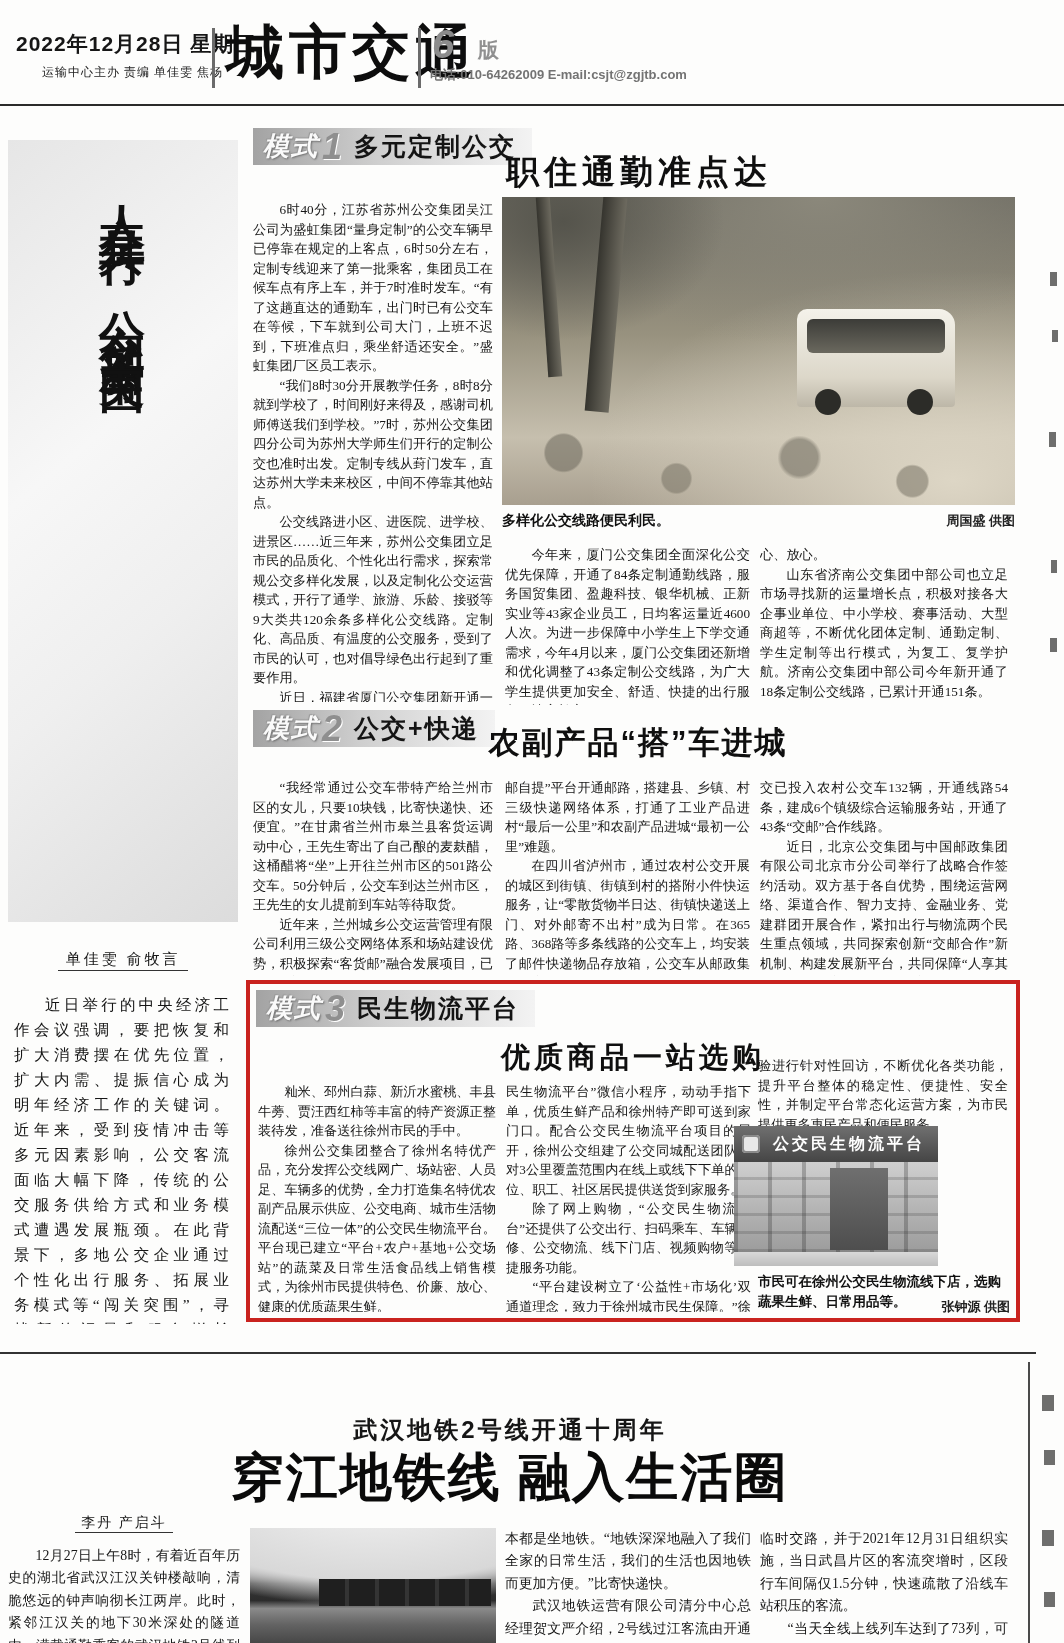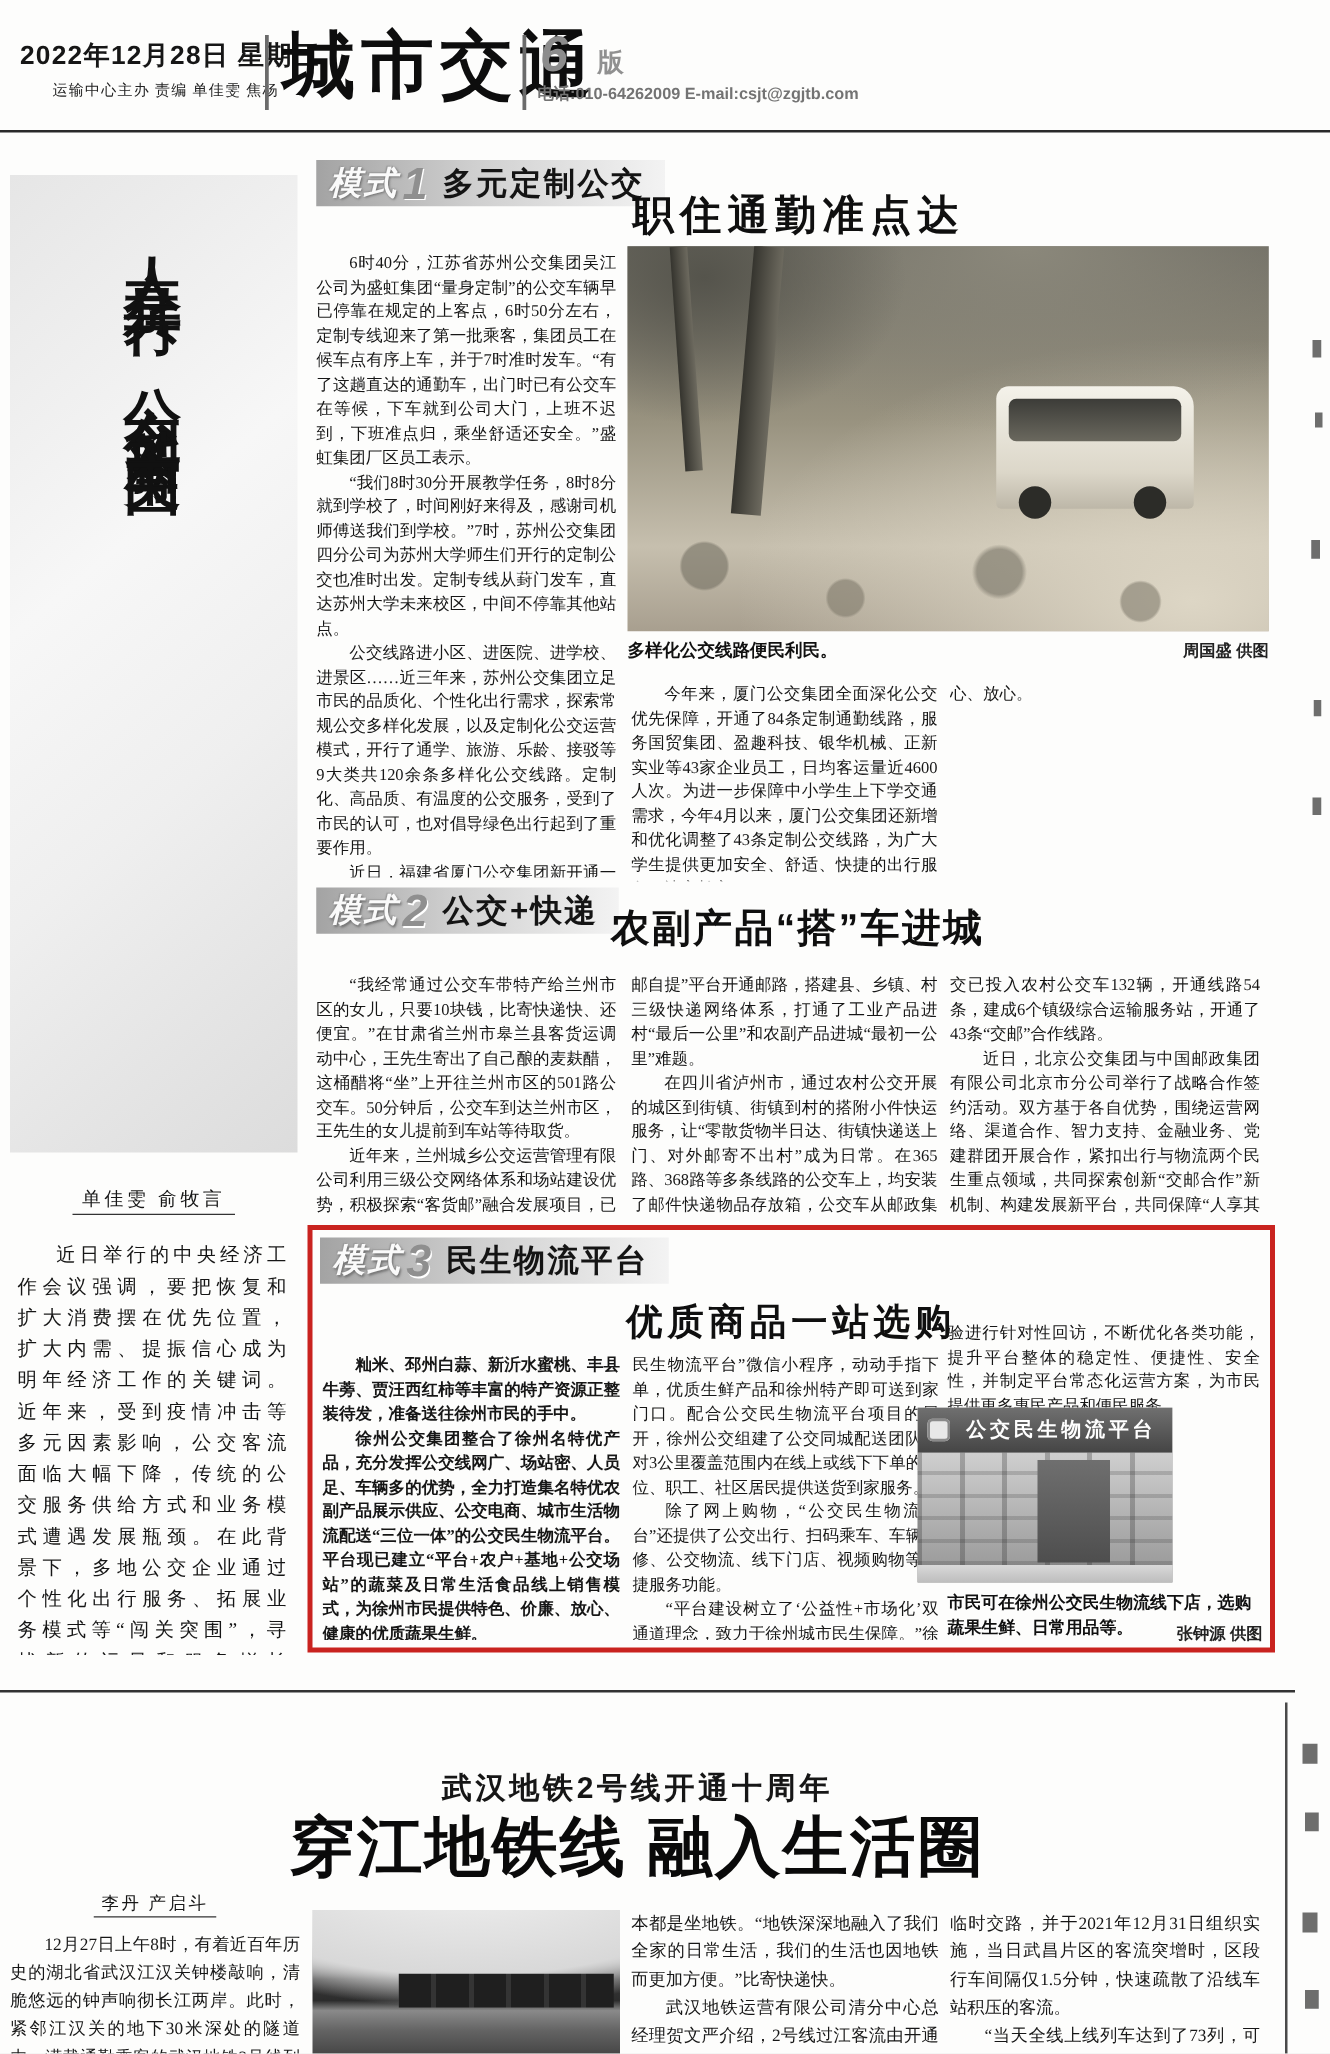--- a/index.html
+++ b/index.html
@@ -154,20 +154,21 @@
   <div class="abs caption-row" style="left:502px;top:512px;width:513px;">
     <span class="caption">多样化公交线路便民利民。</span>
     <span class="credit"><b>周国盛 供图</b></span>
   </div>
 
   <div class="abs col" style="left:505px;top:545px;width:245px;height:160px;">
     <p>今年来，厦门公交集团全面深化公交优先保障，开通了84条定制通勤线路，服务国贸集团、盈趣科技、银华机械、正新实业等43家企业员工，日均客运量近4600人次。为进一步保障中小学生上下学交通需求，今年4月以来，厦门公交集团还新增和优化调整了43条定制公交线路，为广大学生提供更加安全、舒适、快捷的出行服务，让家长安</p>
   </div>
   <div class="abs col" style="left:760px;top:545px;width:248px;height:160px;">
     <p class="cont">心、放心。</p>
+    <p>山东省济南公交集团中部公司也立足市场寻找新的运量增长点，积极对接各大企事业单位、中小学校、赛事活动、大型商超等，不断优化团体定制、通勤定制、学生定制等出行模式，为复工、复学护航。济南公交集团中部公司今年新开通了18条定制公交线路，已累计开通151条。</p>
   </div>
 
   <div class="abs badge" style="left:253px;top:710px;">
     <span class="bprefix sans">模式</span>
     <span class="bnum sans">2</span>
     <span class="blabel sans">公交+快递</span>
   </div>
   <div class="abs art-title sans" style="left:488px;top:722px;width:300px;font-size:31px;letter-spacing:2px;">农副产品“搭”车进城</div>
 
   <div class="abs col" style="left:253px;top:778px;width:240px;height:198px;">
@@ -185,21 +186,21 @@
 
   <div class="abs redbox"></div>
 
   <div class="abs badge" style="left:256px;top:990px;">
     <span class="bprefix sans">模式</span>
     <span class="bnum sans">3</span>
     <span class="blabel sans">民生物流平台</span>
   </div>
   <div class="abs art-title sans" style="left:495px;top:1038px;width:276px;font-size:29px;letter-spacing:4px;">优质商品一站选购</div>
 
-  <div class="abs col" style="left:258px;top:1082px;width:238px;height:230px;font-weight:bold;">
+  <div class="abs col" style="left:258px;top:1082px;width:238px;height:230px;">
     <p>籼米、邳州白蒜、新沂水蜜桃、丰县牛蒡、贾汪西红柿等丰富的特产资源正整装待发，准备送往徐州市民的手中。</p>
     <p>徐州公交集团整合了徐州名特优产品，充分发挥公交线网广、场站密、人员足、车辆多的优势，全力打造集名特优农副产品展示供应、公交电商、城市生活物流配送“三位一体”的公交民生物流平台。平台现已建立“平台+农户+基地+公交场站”的蔬菜及日常生活食品线上销售模式，为徐州市民提供特色、价廉、放心、健康的优质蔬果生鲜。</p>
 
   </div>
   <div class="abs col" style="left:506px;top:1082px;width:245px;height:230px;">
     <p class="cont">民生物流平台”微信小程序，动动手指下单，优质生鲜产品和徐州特产即可送到家门口。配合公交民生物流平台项目的展开，徐州公交组建了公交同城配送团队，对3公里覆盖范围内在线上或线下下单的单位、职工、社区居民提供送货到家服务。</p>
     <p>除了网上购物，“公交民生物流平台”还提供了公交出行、扫码乘车、车辆维修、公交物流、线下门店、视频购物等便捷服务功能。</p>
     <p>“平台建设树立了‘公益性+市场化’双通道理念，致力于徐州城市民生保障。”徐州公交相关负责人介绍，自公交民生物流平台商城上线以来，已陆续完成相关产品上架、自提点确定、管理人员培训、平台功能优化等各项工作，上线首日收获了一千余笔订单。下一步，平台还将对下单及收货后的体</p>
   </div>
   <div class="abs col" style="left:758px;top:1044px;width:250px;height:78px;margin-top:12px;">

